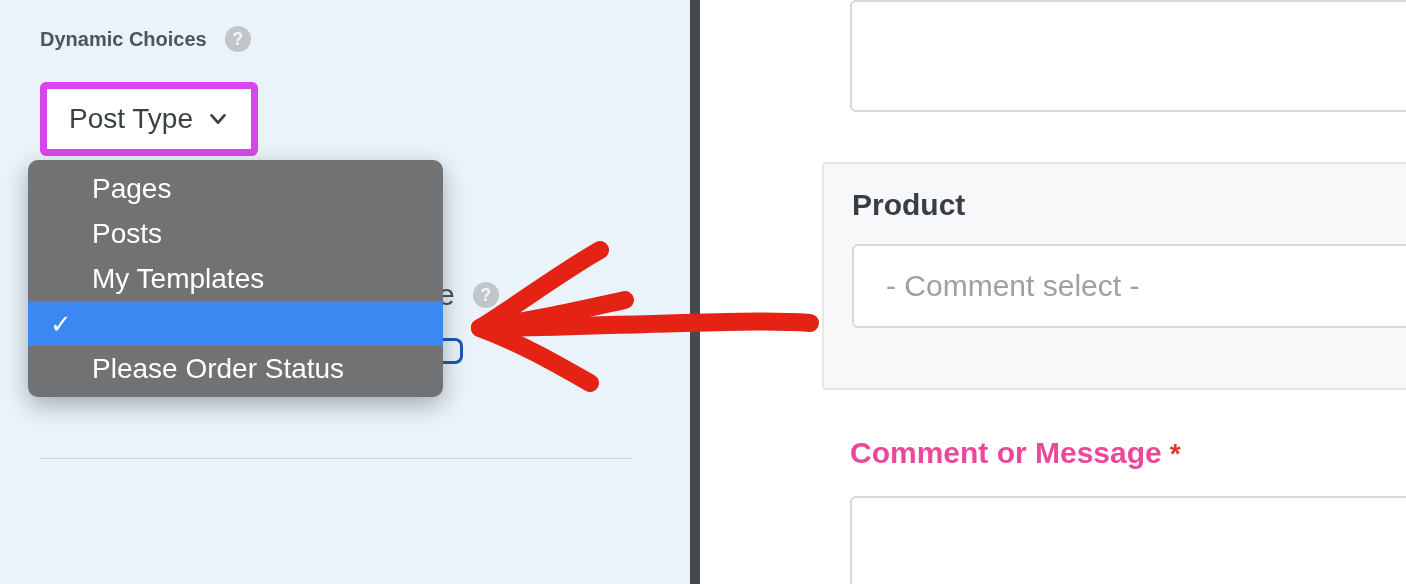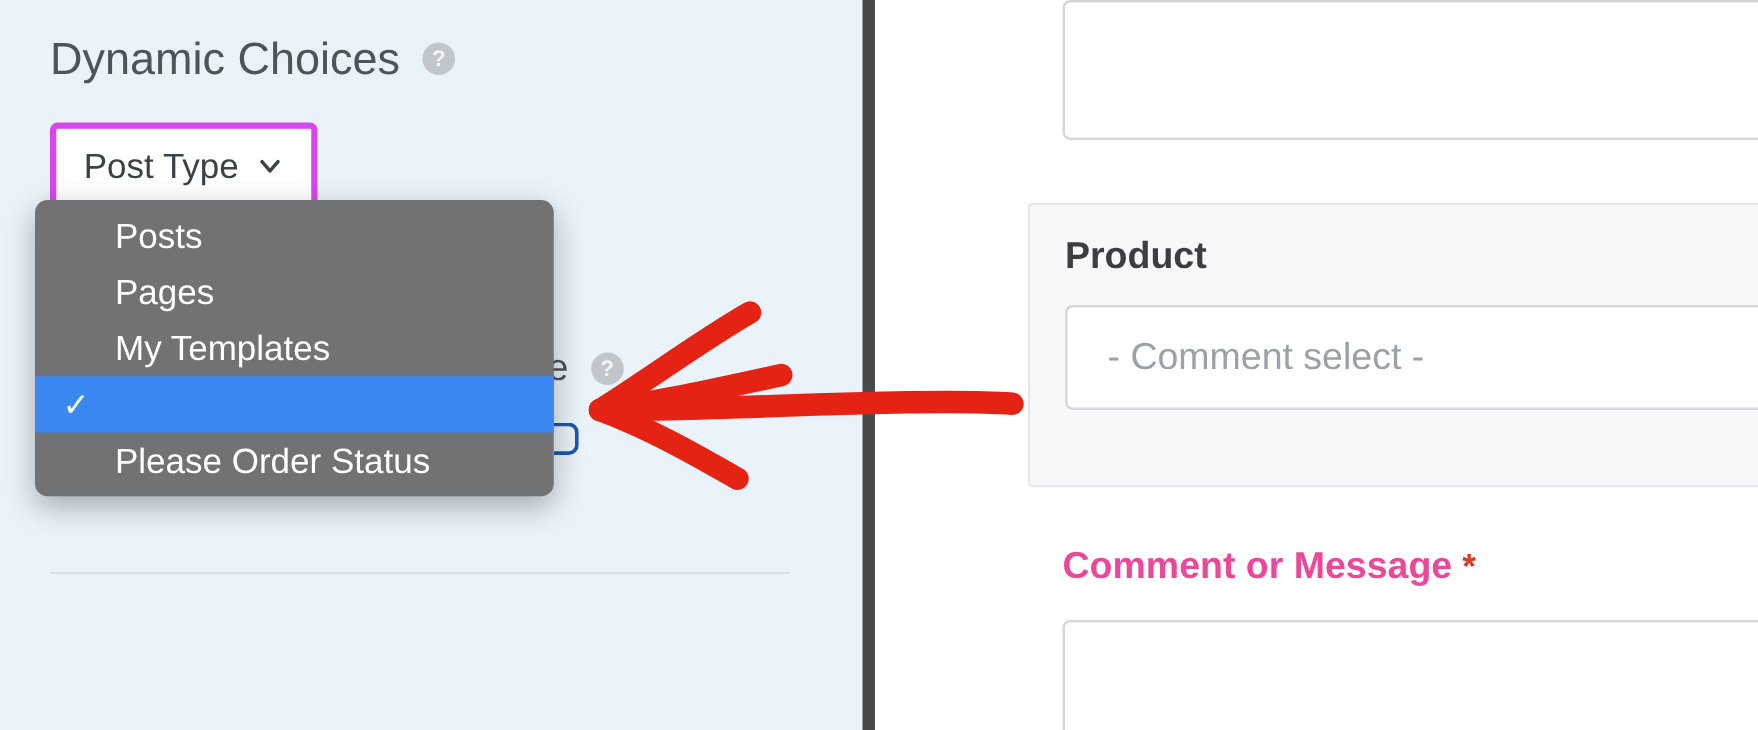--- a/index.html
+++ b/index.html
@@ -23,22 +23,22 @@
   }
 
   .setting-row {
     display: flex;
     align-items: center;
     gap: 18px;
     color: #4b5259;
   }
 
   .setting-label {
-    font-size: 36px;
-    font-weight: 400;
+    font-size: 20px;
+    font-weight: 700;
     color: #4e555a;
   }
 
   .help-icon {
     width: 26px; height: 26px;
     border-radius: 50%;
     background: #c0c6ca;
     color: #f2f6f9;
     font-weight: 700;
     font-size: 18px;
@@ -47,21 +47,21 @@
     justify-content: center;
     line-height: 1;
   }
 
   .select-box {
     margin-top: 30px;
     display: inline-flex;
     align-items: center;
     gap: 14px;
     background: #fff;
-    border: 5px solid #d946ef;
+    border: 7px solid #d946ef;
     border-radius: 6px;
     padding: 14px 22px;
     font-size: 28px;
     color: #3b4246;
     font-weight: 400;
     cursor: pointer;
   }
   .chevron-svg { width: 22px; height: 22px; }
 
   
@@ -267,24 +267,24 @@
   
   <div class="post-type-row">
     <span class="partial-e" style="margin-left:398px">e</span>
     <span class="help-icon">?</span>
   </div>
   <div class="blue-box-peek"></div>
 
   
   <div class="dropdown">
     <div class="dropdown-item">
+      <span>Pages</span>
+    </div>
+    <div class="dropdown-item">
       <span>Posts</span>
-    </div>
-    <div class="dropdown-item">
-      <span>Pages</span>
     </div>
     <div class="dropdown-item">
       <span>My Templates</span>
     </div>
     <div class="dropdown-item selected">
       <span class="check">✓</span>
     </div>
     <div class="dropdown-item">
       <span>Please Order Status</span>
     </div>

